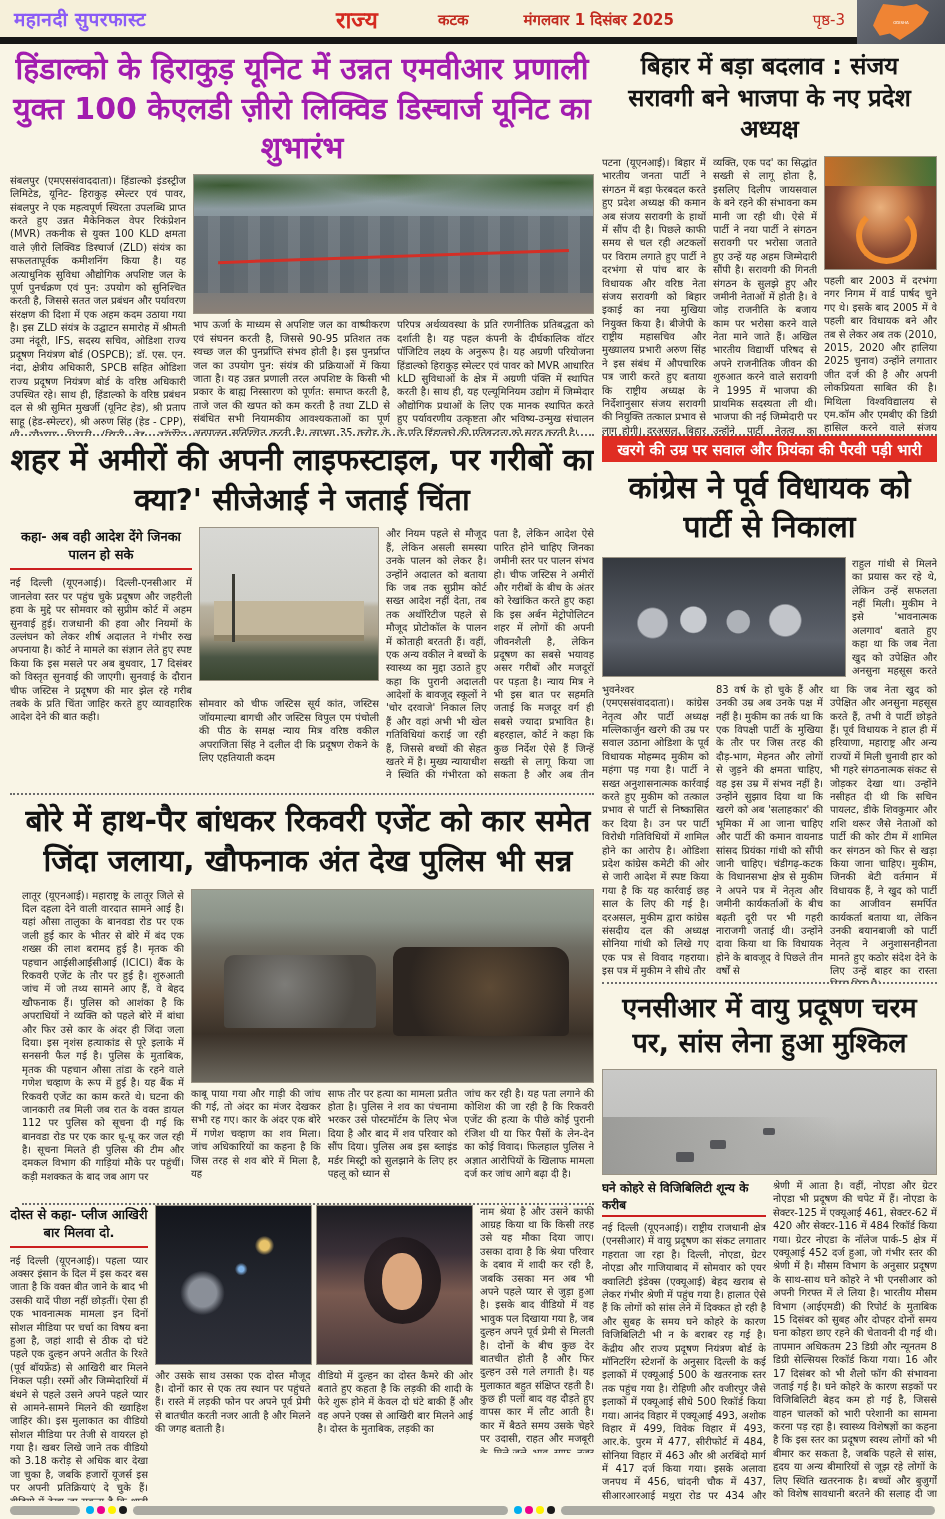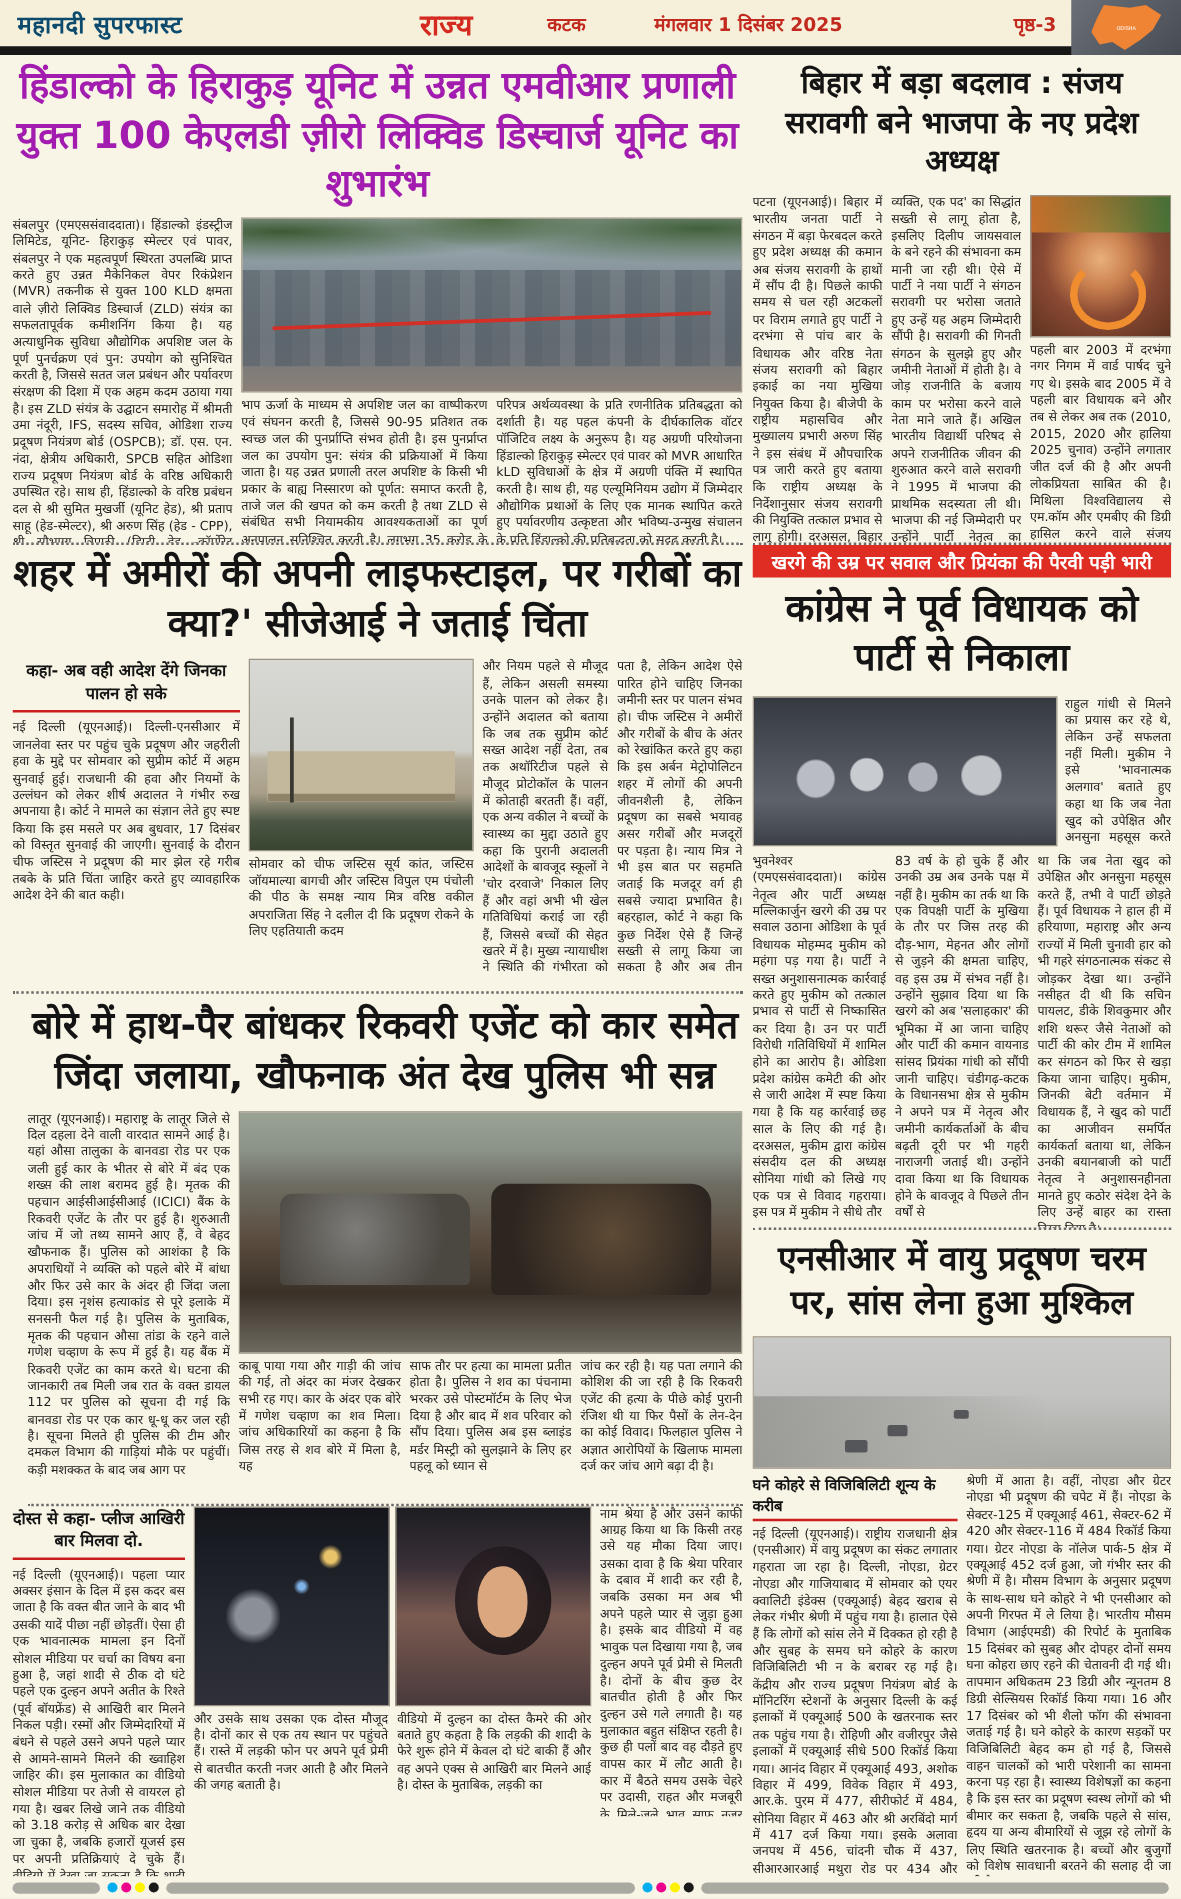--- a/index.html
+++ b/index.html
@@ -1,25 +1,25 @@
 <!DOCTYPE html>
 <html lang="hi"><head>
 <meta charset="utf-8">
 <style>
   html,body{margin:0;padding:0;}
   body{width:945px;font-family:"DejaVu Sans","Liberation Sans",sans-serif;background:#e8e4d4;}
   .page{position:relative;width:945px;height:1519px;background:#f9f5e6;overflow:hidden;}
 
   
   .masthead{position:absolute;top:0;left:0;right:0;height:37px;background:#f6f0da;display:flex;align-items:center;}
-  .masthead .paper{font-size:19px;font-weight:bold;color:#0c4a6e;margin-left:14px;letter-spacing:.5px;}
+  .masthead .paper{font-size:19px;font-weight:bold;color:#8b5cf6;margin-left:14px;letter-spacing:.5px;}
   .masthead .section{font-size:23px;font-weight:bold;color:#d42a20;margin-left:190px;}
   .masthead .city{font-size:15px;font-weight:bold;color:#c22a1f;margin-left:60px;}
   .masthead .date{font-size:15px;font-weight:bold;color:#c22a1f;margin-left:55px;}
-  .masthead .pageno{font-size:15px;font-weight:bold;color:#c22a1f;margin-left:auto;margin-right:100px;}
+  .masthead .pageno{font-size:15px;font-weight:normal;color:#c22a1f;margin-left:auto;margin-right:100px;}
   .mapbox{position:absolute;right:0;top:0;width:88px;height:44px;background:linear-gradient(135deg,#6b6f78,#474b53);z-index:5;display:flex;align-items:center;justify-content:center;}
   .mapshape{width:56px;height:36px;background:#ef8434;clip-path:polygon(18% 0,55% 6%,78% 0,100% 22%,88% 55%,70% 78%,48% 100%,30% 82%,12% 88%,0 60%,8% 30%);display:flex;align-items:center;justify-content:center;}
   .mapshape span{font-size:4px;color:#fff;}
   .blackbar{position:absolute;top:37px;left:0;right:0;height:7px;background:#171717;}
 
   
   .content{position:absolute;top:47px;left:10px;right:8px;bottom:18px;display:flex;}
   .leftcol{width:584px;display:flex;flex-direction:column;}
   .rightcol{width:335px;margin-left:8px;display:flex;flex-direction:column;}
   .art{overflow:hidden;position:relative;}
@@ -113,21 +113,21 @@
         </div>
       </div>
 
       <div class="art dotted" style="height:358px;">
         <div class="hl hl-blk" style="font-size:30px;padding:4px 0 8px;">शहर में अमीरों की अपनी लाइफस्टाइल, पर गरीबों का क्या?' सीजेआई ने जताई चिंता</div>
         <div class="cols" style="height:252px;">
           <div style="width:182px;">
             <div class="subhead" style="font-size:13px;margin-bottom:6px;">कहा- अब वही आदेश देंगे जिनका पालन हो सके</div>
             <div class="bt">नई दिल्ली (यूएनआई)। दिल्ली-एनसीआर में जानलेवा स्तर पर पहुंच चुके प्रदूषण और जहरीली हवा के मुद्दे पर सोमवार को सुप्रीम कोर्ट में अहम सुनवाई हुई। राजधानी की हवा और नियमों के उल्लंघन को लेकर शीर्ष अदालत ने गंभीर रुख अपनाया है। कोर्ट ने मामले का संज्ञान लेते हुए स्पष्ट किया कि इस मसले पर अब बुधवार, 17 दिसंबर को विस्तृत सुनवाई की जाएगी। सुनवाई के दौरान चीफ जस्टिस ने प्रदूषण की मार झेल रहे गरीब तबके के प्रति चिंता जाहिर करते हुए व्यावहारिक आदेश देने की बात कही।</div>
           </div>
-          <div style="width:180px;display:flex;flex-direction:column;gap:4px;">
+          <div style="width:180px;display:flex;flex-direction:column;gap:16px;">
             <div class="ph ph-court" style="height:152px;">
               <div class="bld"></div>
               <div class="lamp"></div>
             </div>
             <div class="bt" style="flex:1;">सोमवार को चीफ जस्टिस सूर्य कांत, जस्टिस जॉयमाल्या बागची और जस्टिस विपुल एम पंचोली की पीठ के समक्ष न्याय मित्र वरिष्ठ वकील अपराजिता सिंह ने दलील दी कि प्रदूषण रोकने के लिए एहतियाती कदम</div>
           </div>
           <div class="bt" style="flex:1;">और नियम पहले से मौजूद हैं, लेकिन असली समस्या उनके पालन को लेकर है। उन्होंने अदालत को बताया कि जब तक सुप्रीम कोर्ट सख्त आदेश नहीं देता, तब तक अथॉरिटीज पहले से मौजूद प्रोटोकॉल के पालन में कोताही बरतती हैं। वहीं, एक अन्य वकील ने बच्चों के स्वास्थ्य का मुद्दा उठाते हुए कहा कि पुरानी अदालती आदेशों के बावजूद स्कूलों ने 'चोर दरवाजे' निकाल लिए हैं और वहां अभी भी खेल गतिविधियां कराई जा रही हैं, जिससे बच्चों की सेहत खतरे में है। मुख्य न्यायाधीश ने स्थिति की गंभीरता को समझते हुए टिप्पणी की कि अदालत को समस्या का</div>
           <div class="bt" style="flex:1;">पता है, लेकिन आदेश ऐसे पारित होने चाहिए जिनका जमीनी स्तर पर पालन संभव हो। चीफ जस्टिस ने अमीरों और गरीबों के बीच के अंतर को रेखांकित करते हुए कहा कि इस अर्बन मेट्रोपोलिटन शहर में लोगों की अपनी जीवनशैली है, लेकिन प्रदूषण का सबसे भयावह असर गरीबों और मजदूरों पर पड़ता है। न्याय मित्र ने भी इस बात पर सहमति जताई कि मजदूर वर्ग ही सबसे ज्यादा प्रभावित है। बहरहाल, कोर्ट ने कहा कि कुछ निर्देश ऐसे हैं जिन्हें सख्ती से लागू किया जा सकता है और अब तीन जजों की बेंच बुधवार को इस पूरे मामले पर विस्तार से विचार करेगी।</div>
         </div>
       </div>

